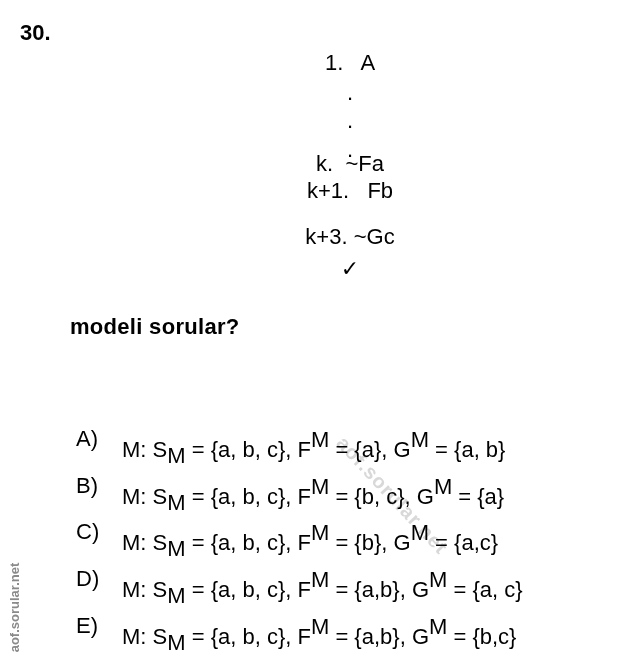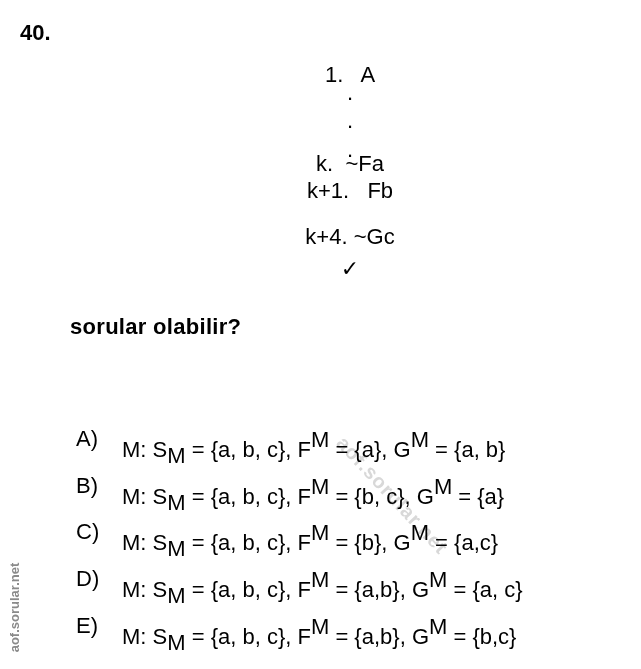--- a/index.html
+++ b/index.html
@@ -18,35 +18,35 @@
   sub { font-size:22px; vertical-align:-6px; line-height:0; }
   sup { font-size:22px; vertical-align:10px; line-height:0; }
   .wm-diag { position:absolute; left:340px; top:428px; transform:rotate(47deg); transform-origin:left center;
              font-size:20px; font-weight:bold; color:#d8d8d8; letter-spacing:1px; white-space:nowrap; }
   .wm-side { position:absolute; left:14px; top:600px; transform:rotate(-90deg); transform-origin:center center;
              font-size:13px; font-weight:bold; color:#8a8a8a; white-space:nowrap; width:120px; margin-left:-60px; text-align:center; }
 </style>
 </head>
 <body>
 
-<div class="qnum">40.</div>
+<div class="qnum">30.</div>
 
 <div class="tree">
-  <div class="line" style="top:62px">1.   A</div>
+  <div class="line" style="top:50px">1.   A</div>
   <div class="line" style="top:80px">.</div>
   <div class="line" style="top:108px">.</div>
   <div class="line" style="top:137px">.</div>
   <div class="line" style="top:151px">k.  ~Fa</div>
   <div class="line" style="top:178px">k+1.   Fb</div>
-  <div class="line" style="top:224px">k+4. ~Gc</div>
+  <div class="line" style="top:224px">k+3. ~Gc</div>
   <div class="line" style="top:256px">✓</div>
 </div>
 
 <div class="stem">
-  <span class="last">sorular olabilir?</span>
+  <span class="last">modeli sorular?</span>
 </div>
 
 <div class="wm-diag">aof.sorular.net</div>
 
 <div class="opt" style="top:430px">
   <span class="letter">A)</span>
   <span class="body"><span>M:</span> <span>S</span><sub>M</sub><span> = {a, b, c}, </span><span>F</span><sup>M</sup><span> = {a}, </span><span>G</span><sup>M</sup><span> = {a, b}</span></span>
 </div>
 
 <div class="opt" style="top:477px">

